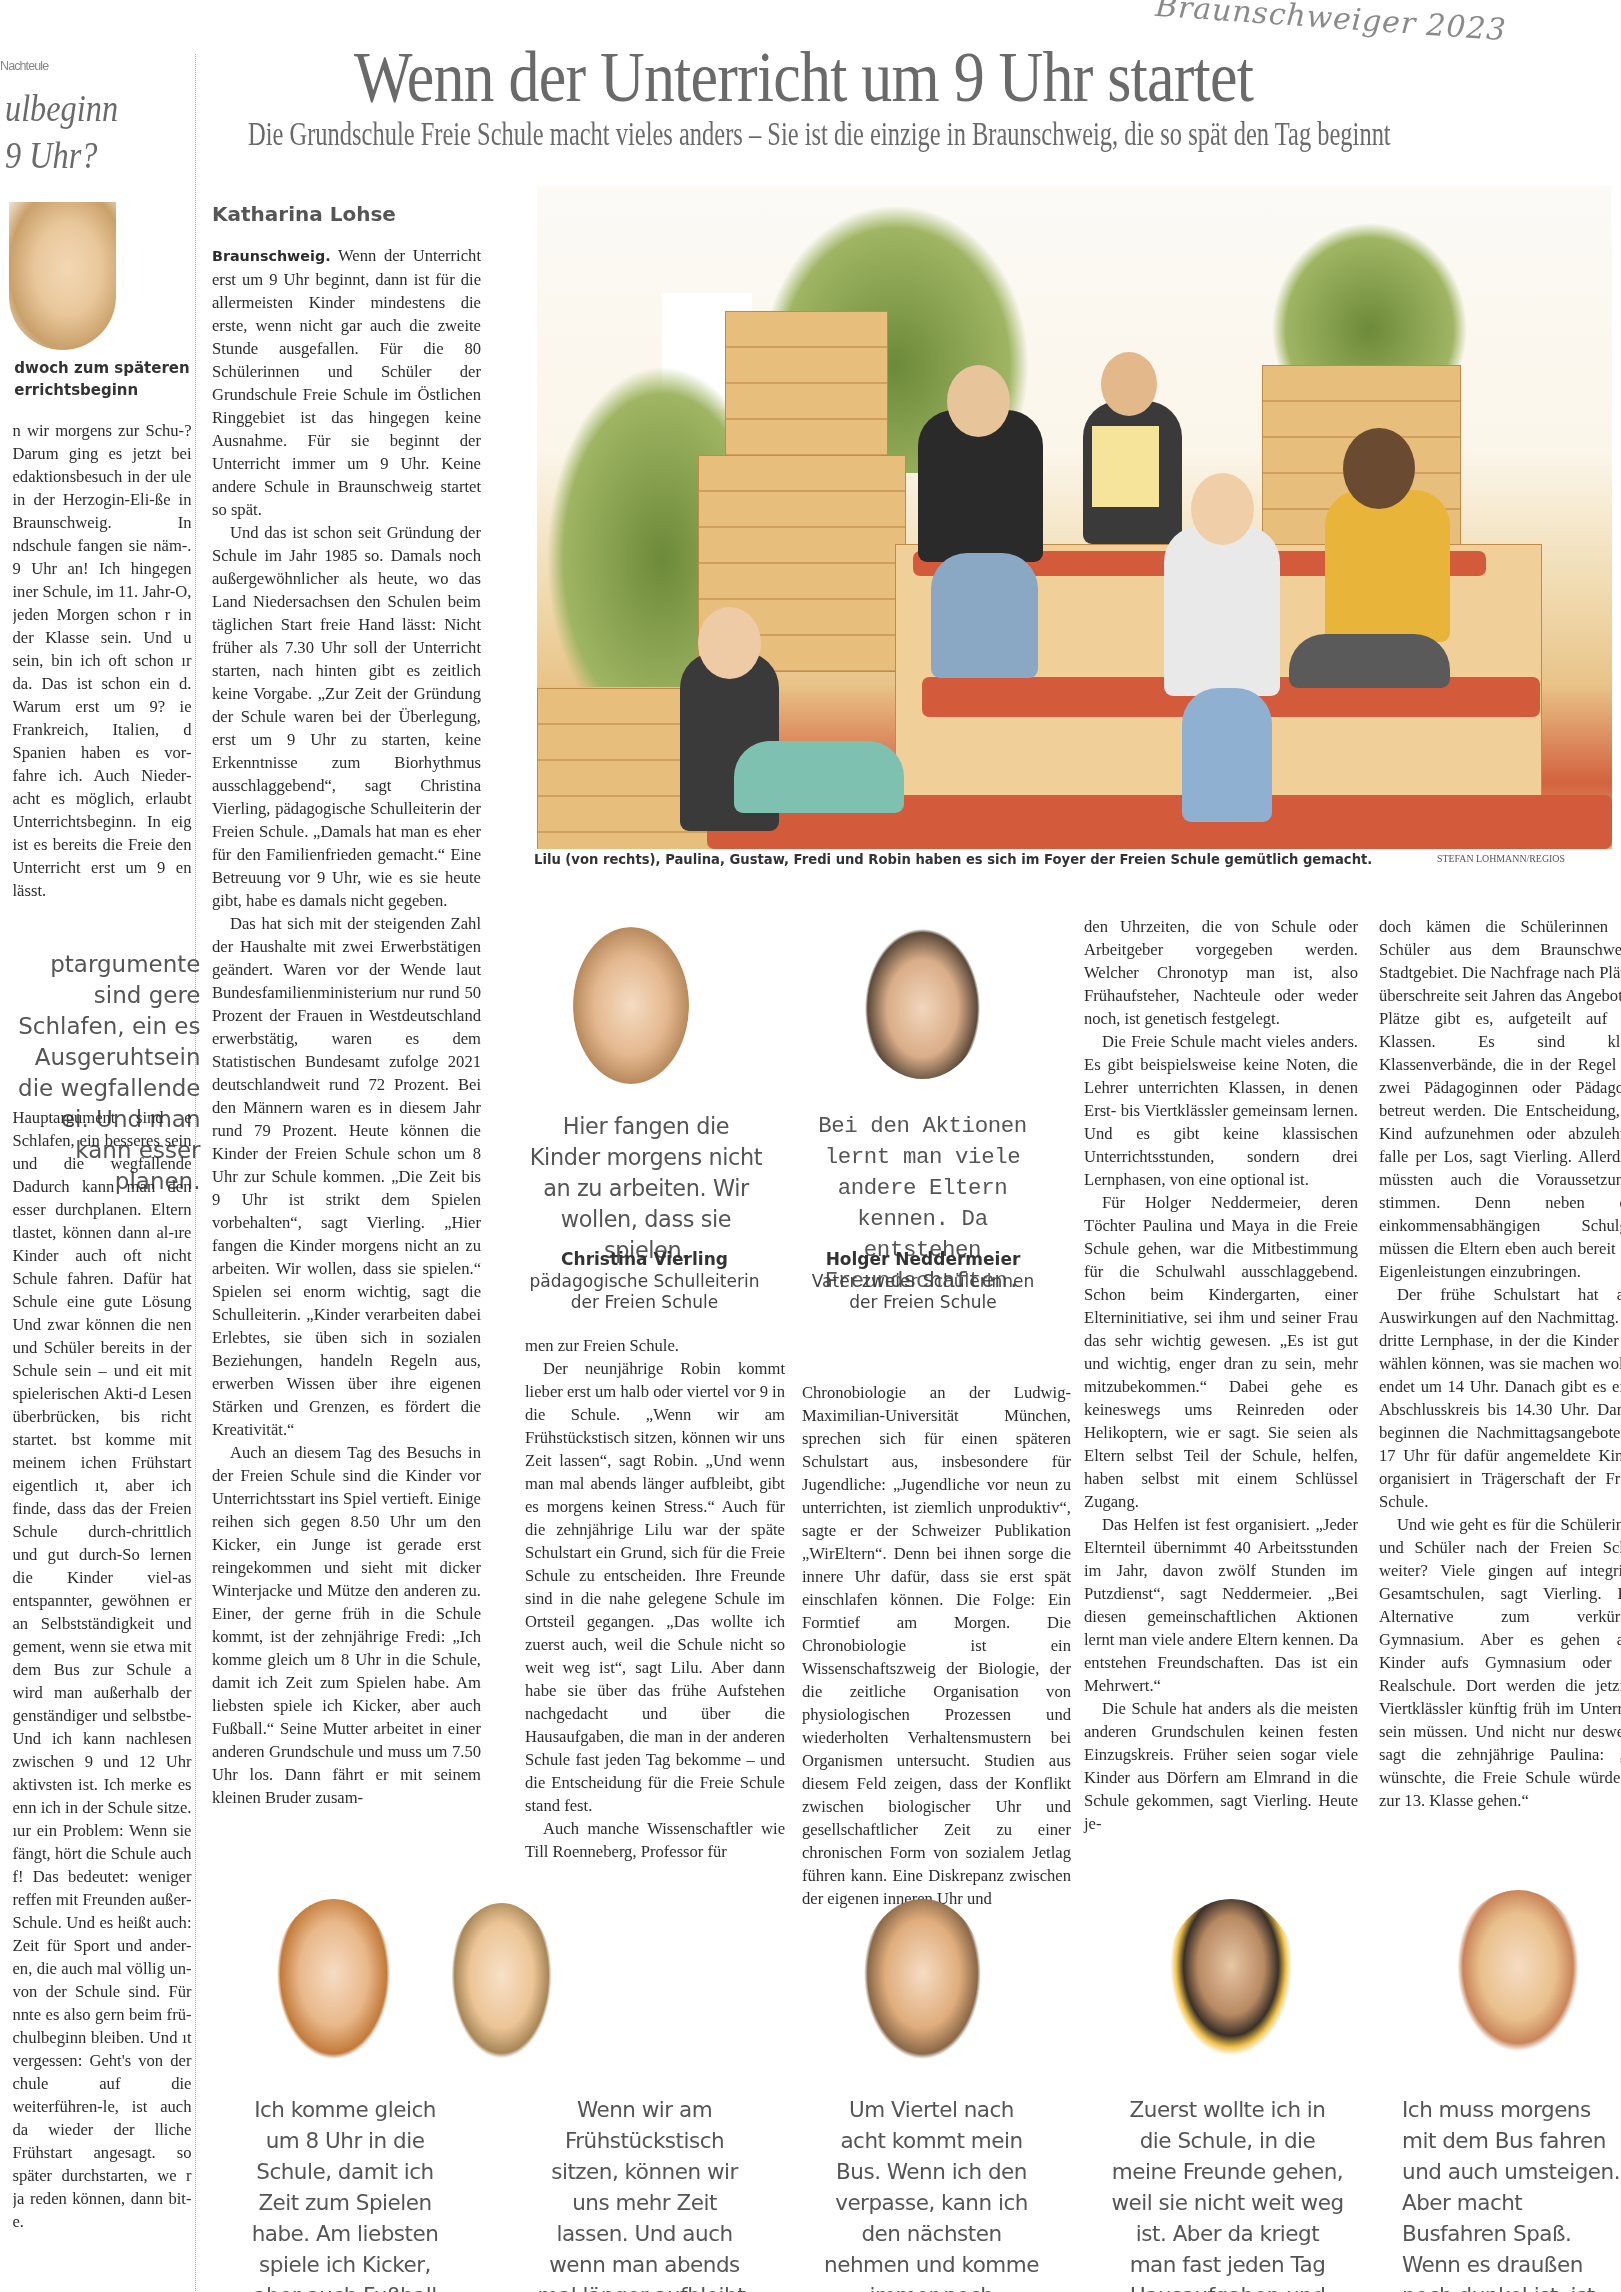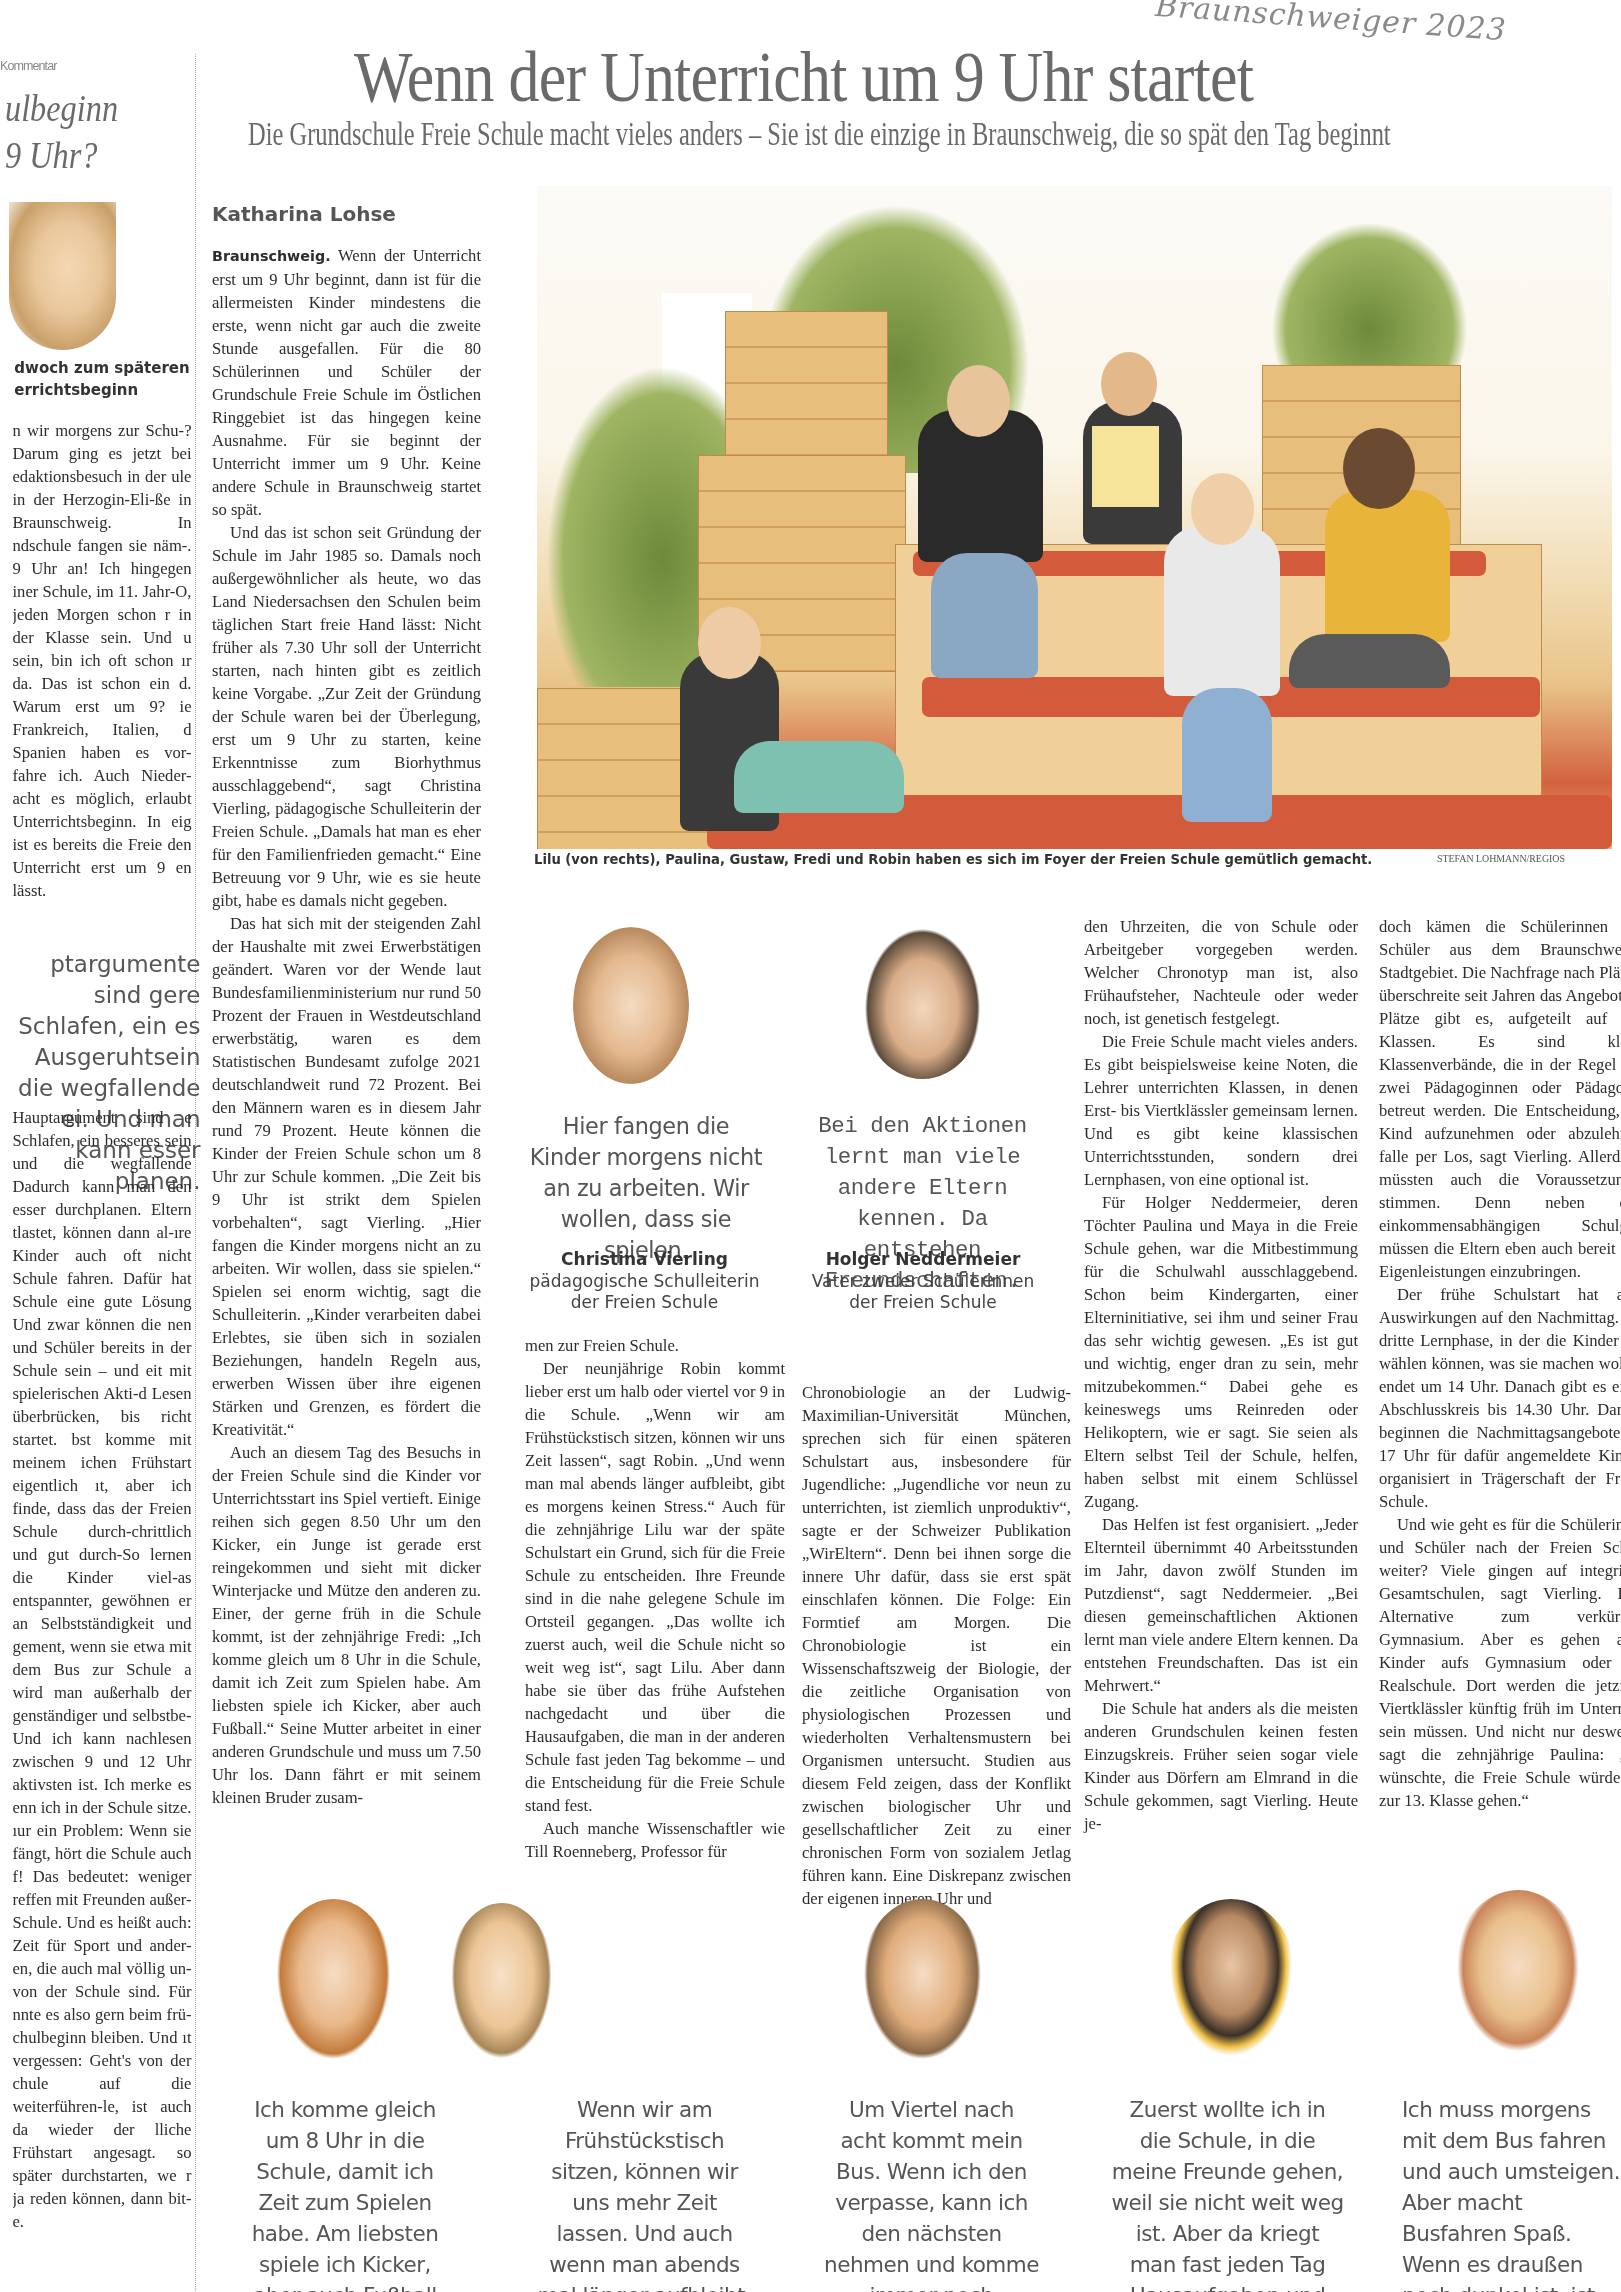--- a/index.html
+++ b/index.html
@@ -49,21 +49,21 @@
   .attrib b{color:#333;}
   .bottom-quote{position:absolute;font-family:"DejaVu Sans",sans-serif;text-align:center;color:#555;font-size:21.5px;line-height:31px;overflow:hidden;letter-spacing:-0.5px;}
 </style>
 </head>
 <body>
 
 <div class="abs handwritten">Braunschweiger 2023</div>
 <h1 class="abs headline" style="margin:0;font-weight:normal;">Wenn der Unterricht um 9 Uhr startet</h1>
 <div class="abs subhead">Die Grundschule Freie Schule macht vieles anders – Sie ist die einzige in Braunschweig, die so spät den Tag beginnt</div>
 
-<div class="abs side-tag">Kommentar</div>
+<div class="abs side-tag">Nachteule</div>
 <div class="abs side-title">
   <div>ulbeginn</div>
   <div>9 Uhr?</div>
 </div>
 <div class="abs side-divider"></div>
 <div class="abs side-photo"></div>
 <div class="abs side-caption">dwoch zum späteren errichtsbeginn</div>
 <div class="abs col-text side-body" style="height:510px;overflow:hidden;">n wir morgens zur Schu-? Darum ging es jetzt bei edaktionsbesuch in der ule in der Herzogin-Eli-ße in Braunschweig. In ndschule fangen sie näm-. 9 Uhr an! Ich hingegen iner Schule, im 11. Jahr-O, jeden Morgen schon r in der Klasse sein. Und u sein, bin ich oft schon ır da. Das ist schon ein d. Warum erst um 9? ie Frankreich, Italien, d Spanien haben es vor-fahre ich. Auch Nieder-acht es möglich, erlaubt Unterrichtsbeginn. In eig ist es bereits die Freie den Unterricht erst um 9 en lässt.</div>
 <div class="abs side-quote">ptargumente sind gere Schlafen, ein es Ausgeruhtsein die wegfallende ei. Und man kann esser planen.</div>
 <div class="abs col-text side-body2" style="height:1146px;overflow:hidden;">Hauptargument sind e Schlafen, ein besseres sein und die wegfallende Dadurch kann man den esser durchplanen. Eltern tlastet, können dann al-ıre Kinder auch oft nicht Schule fahren. Dafür hat Schule eine gute Lösung Und zwar können die nen und Schüler bereits in der Schule sein – und eit mit spielerischen Akti-d Lesen überbrücken, bis richt startet. bst komme mit meinem ichen Frühstart eigentlich ıt, aber ich finde, dass das der Freien Schule durch-chrittlich und gut durch-So lernen die Kinder viel-as entspannter, gewöhnen er an Selbstständigkeit und gement, wenn sie etwa mit dem Bus zur Schule a wird man außerhalb der genständiger und selbstbe-Und ich kann nachlesen zwischen 9 und 12 Uhr aktivsten ist. Ich merke es enn ich in der Schule sitze. ıur ein Problem: Wenn sie fängt, hört die Schule auch f! Das bedeutet: weniger reffen mit Freunden außer-Schule. Und es heißt auch: Zeit für Sport und ander-en, die auch mal völlig un-von der Schule sind. Für nnte es also gern beim frü-chulbeginn bleiben. Und ıt vergessen: Geht's von der chule auf die weiterführen-le, ist auch da wieder der lliche Frühstart angesagt. so später durchstarten, we r ja reden können, dann bit-e.</div>

